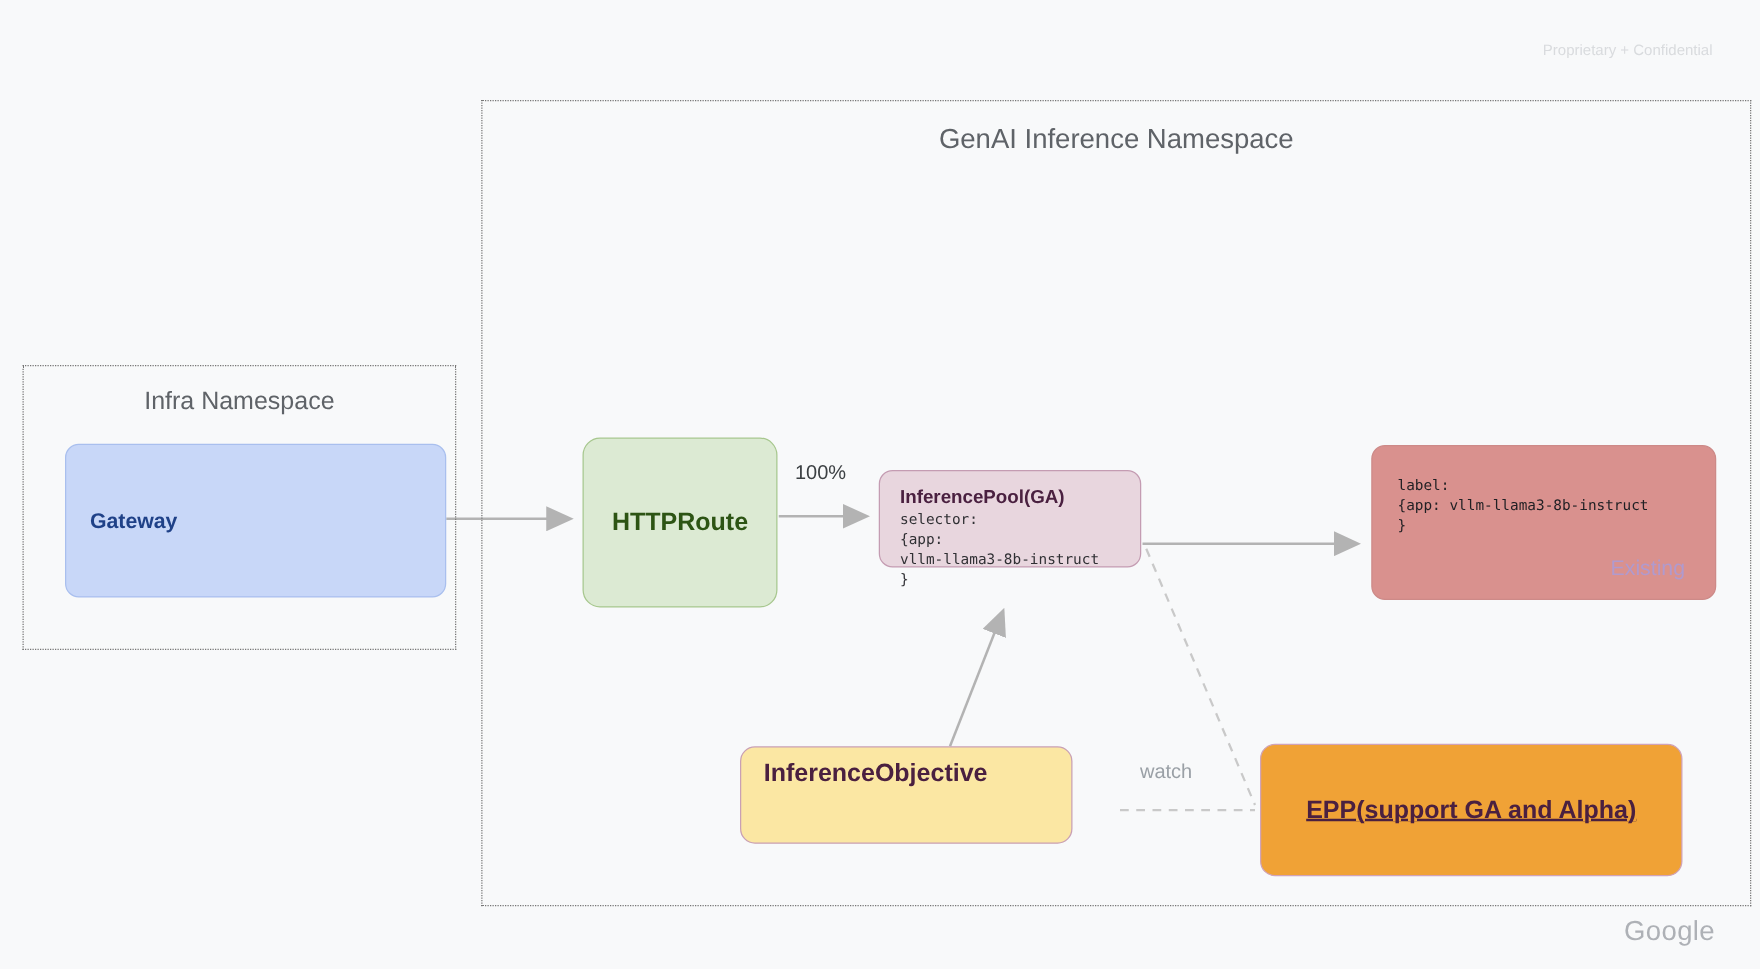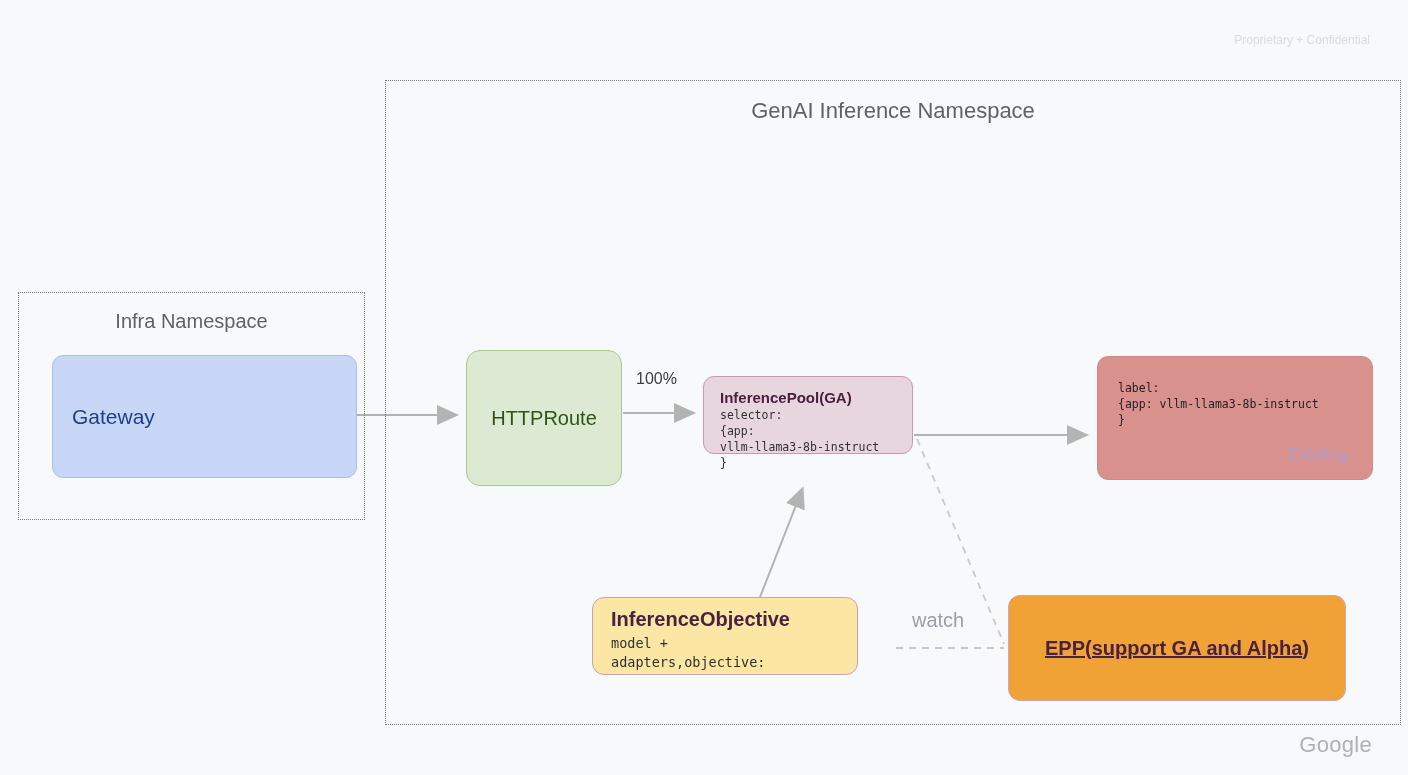--- a/index.html
+++ b/index.html
@@ -55,34 +55,34 @@
 
   .gateway {
     left: 52px; top: 355px;
     width: 305px; height: 123px;
     background: var(--gateway_fill, #c8d7f8);
     border: 1px solid var(--gateway_border, #a9bfee);
     display: flex; align-items: center;
     padding-left: 19px;
   }
   .gateway .title {
-    font-size: 21px; font-weight: normal;
+    font-size: 17px; font-weight: bold;
     color: var(--gateway_text, #1f4188);
   }
 
   .httproute {
     left: 466px; top: 350px;
     width: 156px; height: 136px;
     background: var(--httproute_fill, #dcead3);
     border: 1px solid var(--httproute_border, #a7c78e);
     border-radius: 14px;
     display: flex; align-items: center; justify-content: center;
   }
   .httproute .title {
-    font-size: 20px; font-weight: normal;
+    font-size: 20px; font-weight: bold;
     color: var(--httproute_text, #2d5414);
   }
 
   .inference-pool {
     left: 703px; top: 376px;
     width: 210px; height: 78px;
     background: var(--pool_fill, #e8d6de);
     border: 1px solid var(--pool_border, #c49cb2);
     padding: 12px 16px;
   }
@@ -149,21 +149,21 @@
     text-decoration: underline;
   }
 
   .edge-label-100 {
     left: 636px; top: 370px;
     font-size: 16px;
     color: var(--edge_label_dark, #3c4043);
   }
   .edge-label-watch {
     left: 912px; top: 609px;
-    font-size: 20px;
+    font-size: 16px;
     color: var(--edge_label_gray, #9aa0a6);
   }
 
   .google-logo {
     right: 36px; top: 732px;
     font-size: 22px;
     font-weight: 500;
     letter-spacing: 0.3px;
     color: var(--google_gray, #aeb1b6);
   }
@@ -220,22 +220,20 @@
 
 <div class="abs node model-pods">
   <div class="code">label:
 {app: vllm-llama3-8b-instruct
 }</div>
   <div class="existing-badge">Existing</div>
 </div>
 
 <div class="abs node inference-objective">
   <div class="title">InferenceObjective</div>
-  <div class="code">model +
-adapters,objective:</div>
 </div>
 
 <div class="abs edge-label-watch">watch</div>
 
 <div class="abs node epp">
   <span class="title">EPP(support GA and Alpha)</span>
 </div>
 
 <div class="abs google-logo">Google</div>
 

